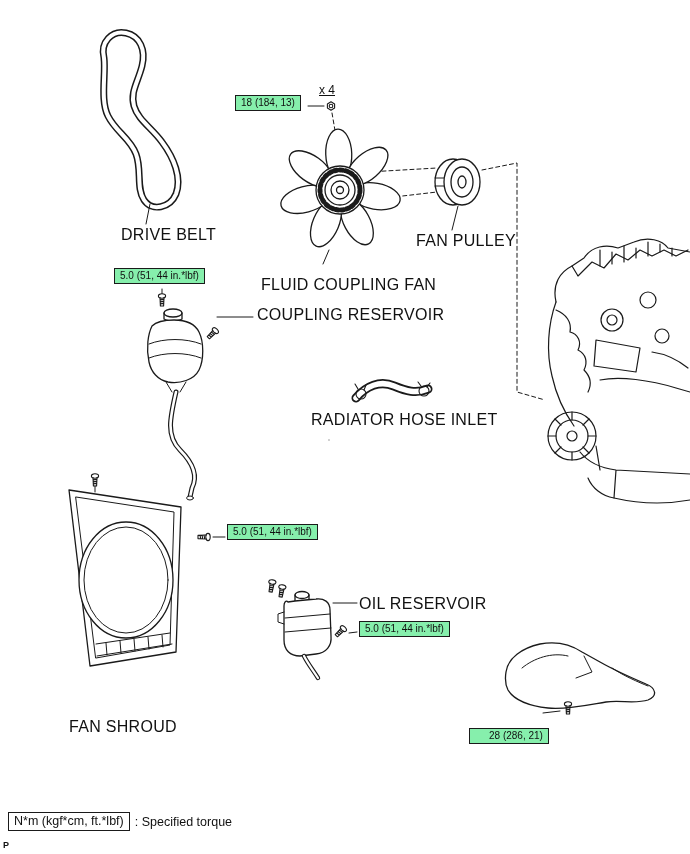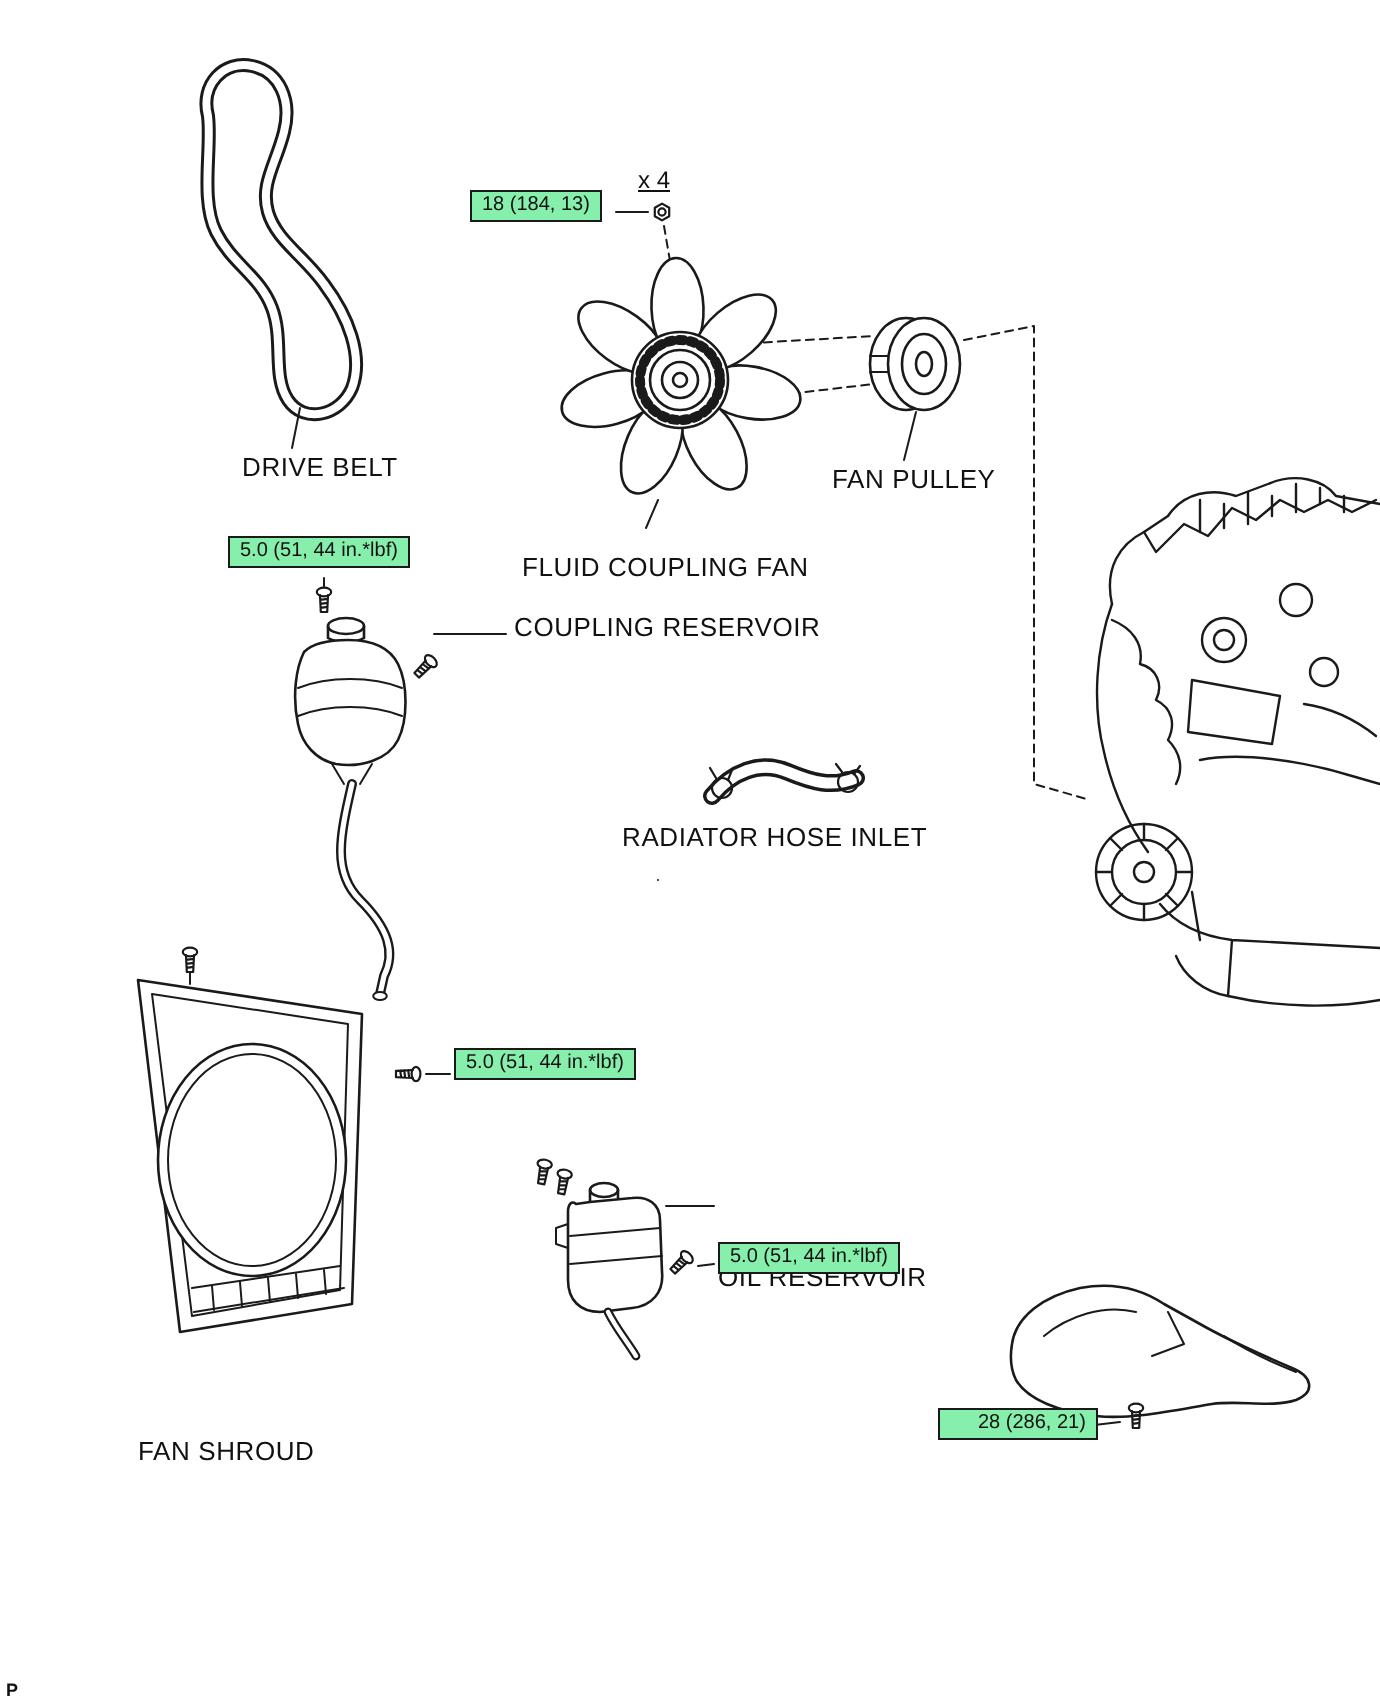--- a/index.html
+++ b/index.html
@@ -4,21 +4,21 @@
 <style>
   * { margin:0; padding:0; box-sizing:border-box; }
   html,body { background:#fff; }
   body {
     width:690px; height:854px; position:relative; overflow:hidden;
     font-family:"Liberation Sans", sans-serif; color:#111;
   }
   .page { position:absolute; inset:0; background:#fff; }
   svg.art { position:absolute; left:0; top:0; }
   .lbl {
-    position:absolute; font-size:13px; letter-spacing:.3px;
+    position:absolute; font-size:16px; letter-spacing:.3px;
     white-space:nowrap; color:#111;
   }
   .torque {
     position:absolute; border:1.5px solid #1a1a1a; background:#86efac;
     font-size:10px; font-weight:normal; padding:1px 5px 2px;
     white-space:nowrap; color:#111;
   }
   .count-lbl { position:absolute; font-size:12px; white-space:nowrap; }
   .legend {
     position:absolute; left:8px; top:812px; display:flex;
@@ -183,25 +183,29 @@
   <div class="lbl" style="left:416px; top:232px;text-align:right;">FAN PULLEY</div>
 
   <div class="torque" style="left:114px; top:268px;">5.0 (51, 44 in.*lbf)</div>
 
   <div class="lbl" style="left:257px; top:306px;">COUPLING RESERVOIR</div>
 
   <div class="lbl" style="left:311px; top:411px;">RADIATOR HOSE INLET</div>
 
   <div class="torque" style="left:227px; top:524px;">5.0 (51, 44 in.*lbf)</div>
 
-  <div class="lbl" style="left:359px; top:595px;margin-top:36px;">OIL RESERVOIR</div>
+  <div class="lbl" style="left:359px; top:595px;">OIL RESERVOIR</div>
 
   <div class="torque" style="left:359px; top:621px;">5.0 (51, 44 in.*lbf)</div>
 
   <div class="lbl" style="left:69px; top:718px;">FAN SHROUD</div>
 
-  <div class="torque" style="left:469px; top:704px;padding-left:19px;">28 (286, 21)</div>
-
-
+  <div class="torque" style="left:469px; top:728px;padding-left:19px;">28 (286, 21)</div>
+
+
+  <div class="legend">
+    <span class="unit-box">N*m (kgf*cm, ft.*lbf)</span>
+    <span>: Specified torque</span>
+  </div>
 
   <div class="footer-p">P</div>
 
 </div>
 
 </body></html>

